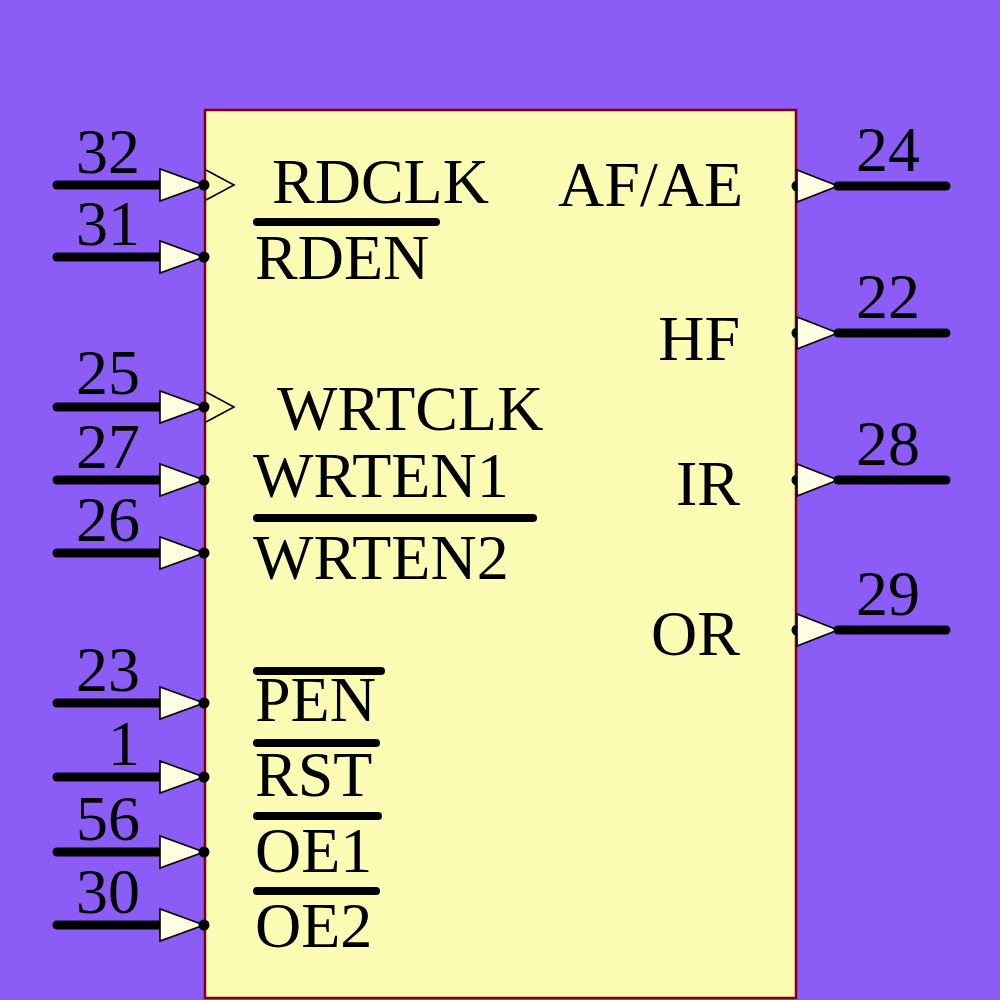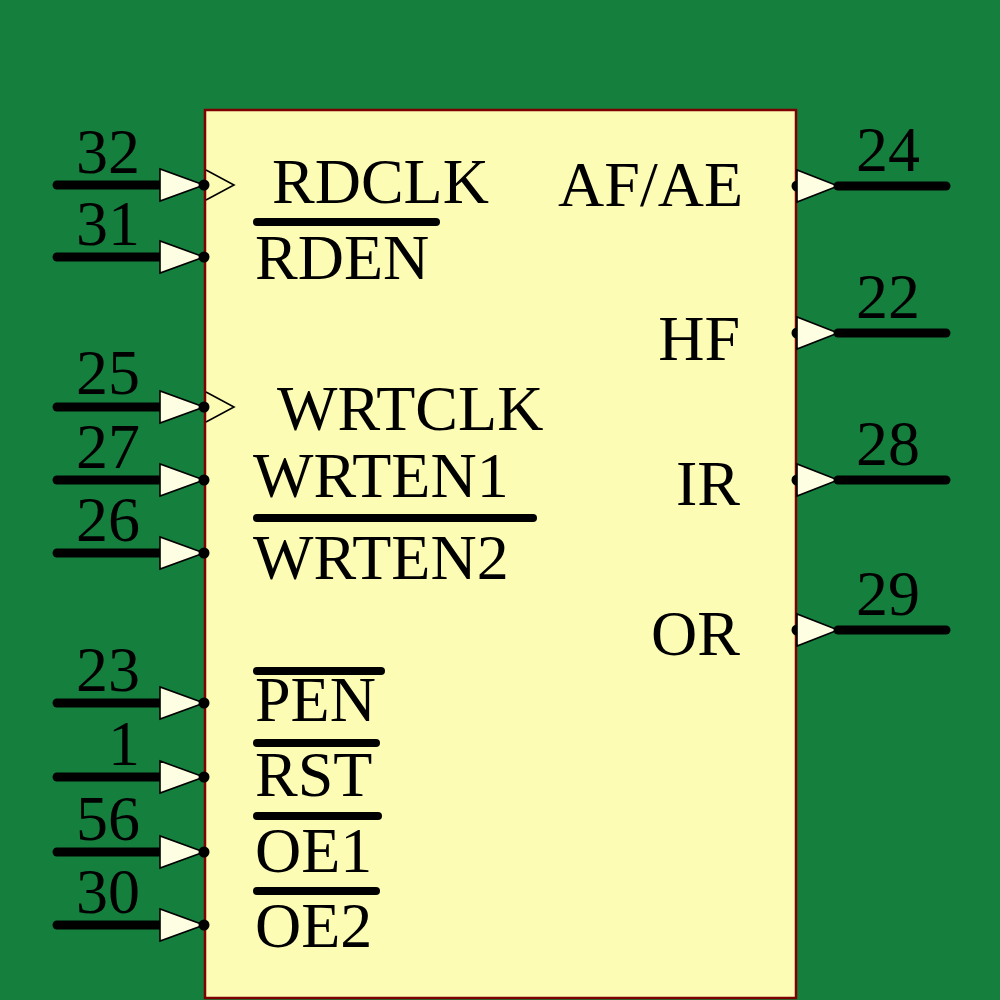--- a/index.html
+++ b/index.html
@@ -1,16 +1,16 @@
 <!DOCTYPE html>
 <html><head>
 <meta charset="utf-8">
 <style>
   html,body{margin:0;padding:0;background:#ffffff;}
-  .canvas{position:relative;width:1000px;height:1000px;background:#15803d;overflow:hidden;}
+  .canvas{position:relative;width:1000px;height:1000px;background:#8b5cf6;overflow:hidden;}
   svg{display:block;}
   .wire{stroke:#000000;stroke-width:9;stroke-linecap:round;}
   .bar{stroke:#000000;stroke-width:8;stroke-linecap:round;}
   .arrow{stroke:#000000;stroke-width:1.6;}
   .chev{fill:none;stroke:#000000;stroke-width:1.6;}
   .dot{fill:#000000;stroke:none;}
   .num,.lbl{font-family:"Liberation Serif","DejaVu Serif",serif;font-size:64px;fill:#000000;}
 </style>
 </head>
 <body>

